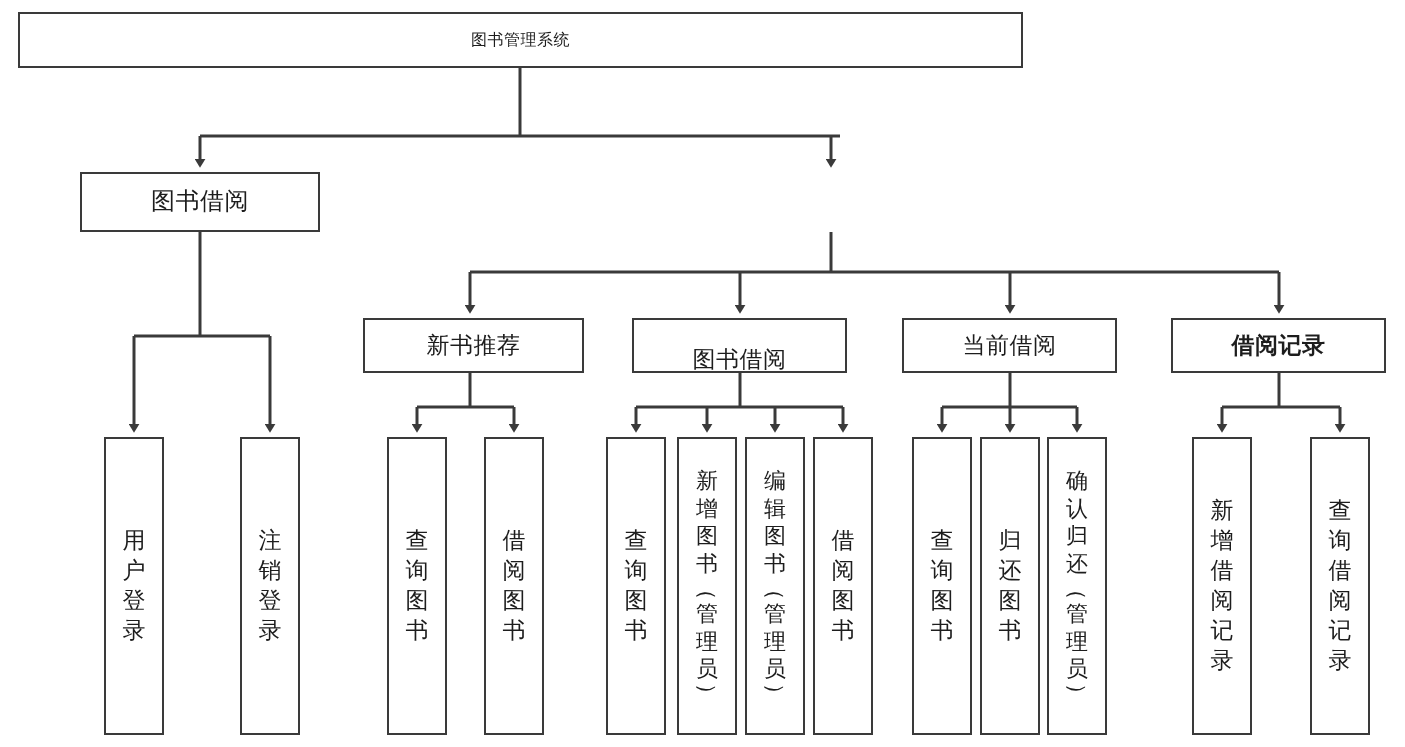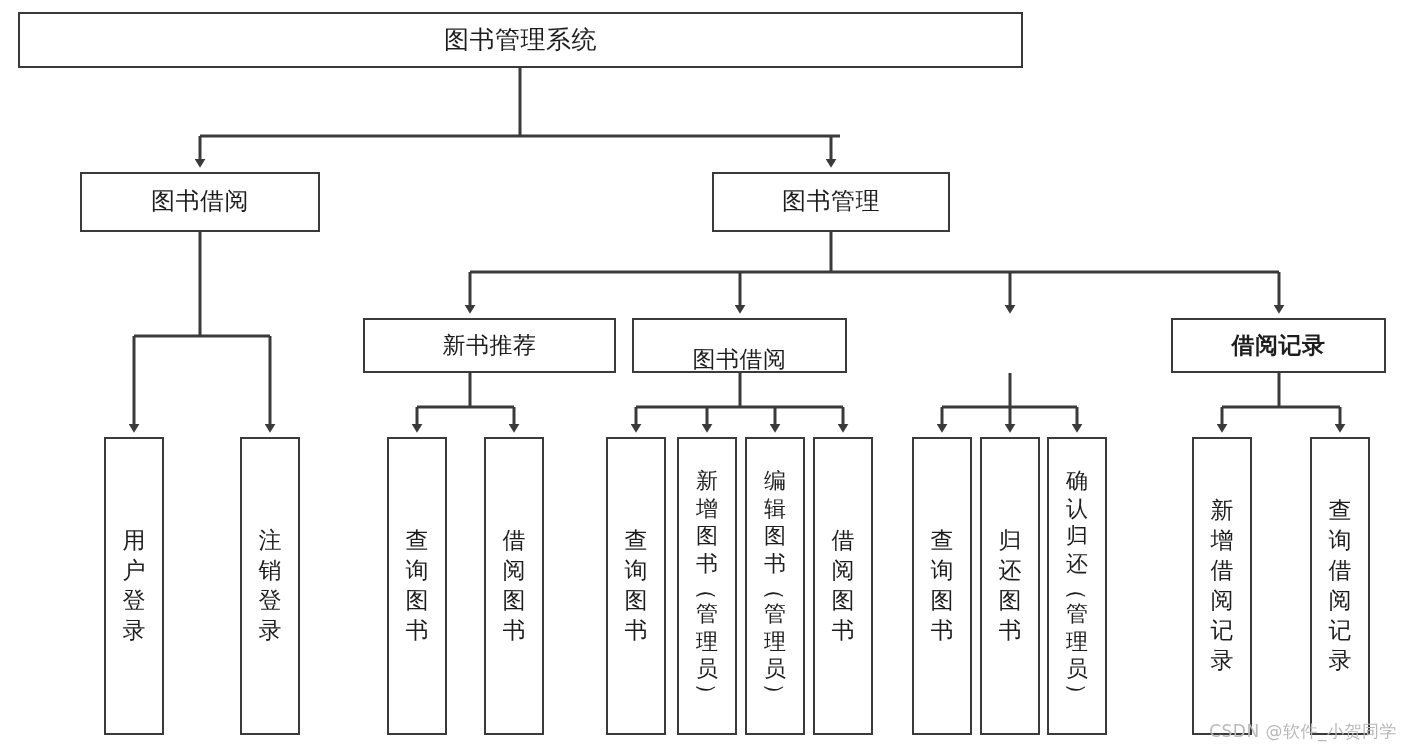--- a/index.html
+++ b/index.html
@@ -35,21 +35,21 @@
     color: #1d1d1d;
     z-index: 2;
   }
   .node .lbl {
     display: block;
     text-align: center;
     line-height: 1.05;
     letter-spacing: 0.5px;
   }
   
-  .root .lbl { font-size: 25px; }
+  .root .lbl { font-size: 16px; }
   
   .lvl1 .lbl { font-size: 24px; }
   .lvl2 .lbl { font-size: 23px; }
   
   .leaf {
     padding: 6px 0;
   }
   .leaf .vtext {
     display: flex;
     flex-direction: column;
@@ -135,29 +135,29 @@
     </g>
   </svg>
 
   <div class="node root" style="left:18px; top:12px; width:1005px; height:56px;">
     <span class="lbl">图书管理系统</span>
   </div>
 
   <div class="node lvl1" style="left:80px; top:172px; width:240px; height:60px;">
     <span class="lbl">图书借阅</span>
   </div>
-  <div class="node lvl1" style="left:712px; top:172px; width:238px; height:60px;">
-    <span class="lbl">图书管理</span>
-  </div>
-
-  <div class="node lvl2" style="left:363px; top:318px; width:253px; height:55px;">
+
+  <div class="node lvl2" style="left:363px; top:318px; width:221px; height:55px;">
     <span class="lbl">新书推荐</span>
   </div>
   <div class="node lvl2" style="left:632px; top:318px; width:215px; height:55px;align-items:flex-end;">
     <span class="lbl">图书借阅</span>
+  </div>
+  <div class="node lvl2" style="left:902px; top:318px; width:215px; height:55px;">
+    <span class="lbl">当前借阅</span>
   </div>
   <div class="node lvl2" style="left:1171px; top:318px; width:215px; height:55px;font-weight:bold;">
     <span class="lbl">借阅记录</span>
   </div>
 
   <div class="node leaf" style="left:104px; top:437px; width:60px; height:298px;">
     <span class="vtext">
         <span>用</span>
         <span>户</span>
         <span>登</span>
@@ -277,14 +277,13 @@
     <span class="vtext">
         <span>查</span>
         <span>询</span>
         <span>借</span>
         <span>阅</span>
         <span>记</span>
         <span>录</span>
       </span>
   </div>
 
-  <div id="watermark">CSDN @软件_小贺同学</div>
 </div>
 
 </body></html>

